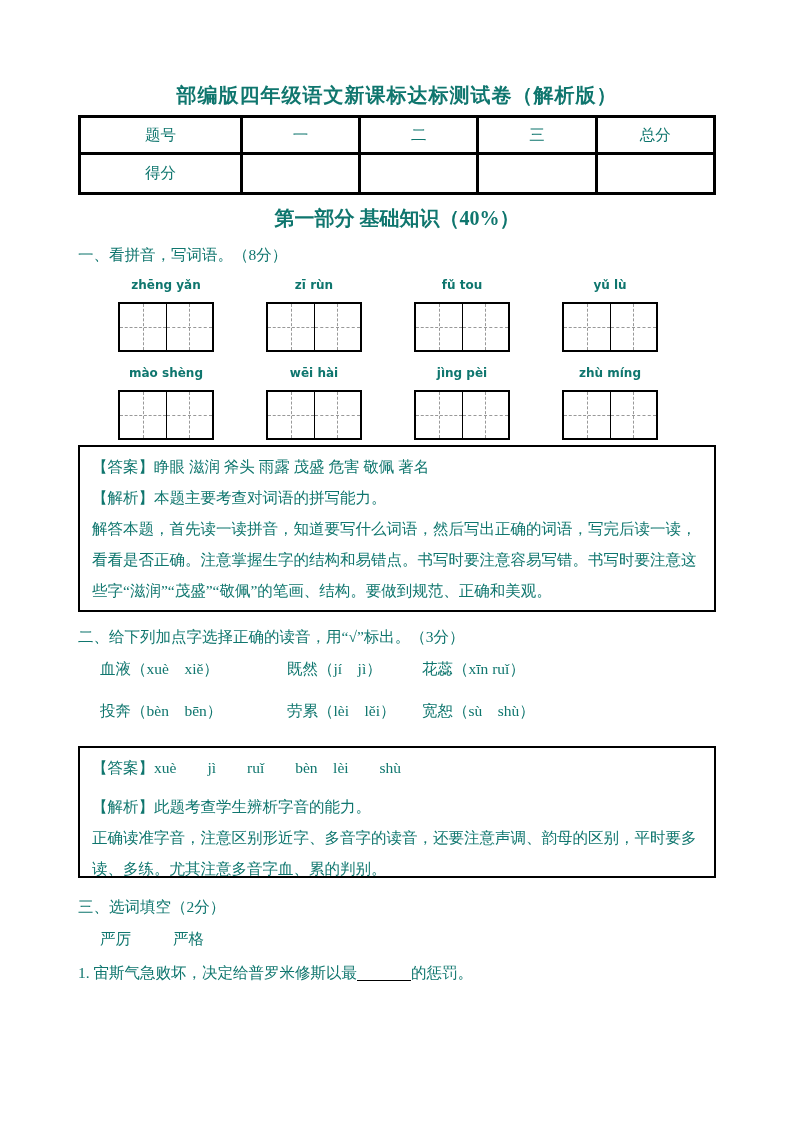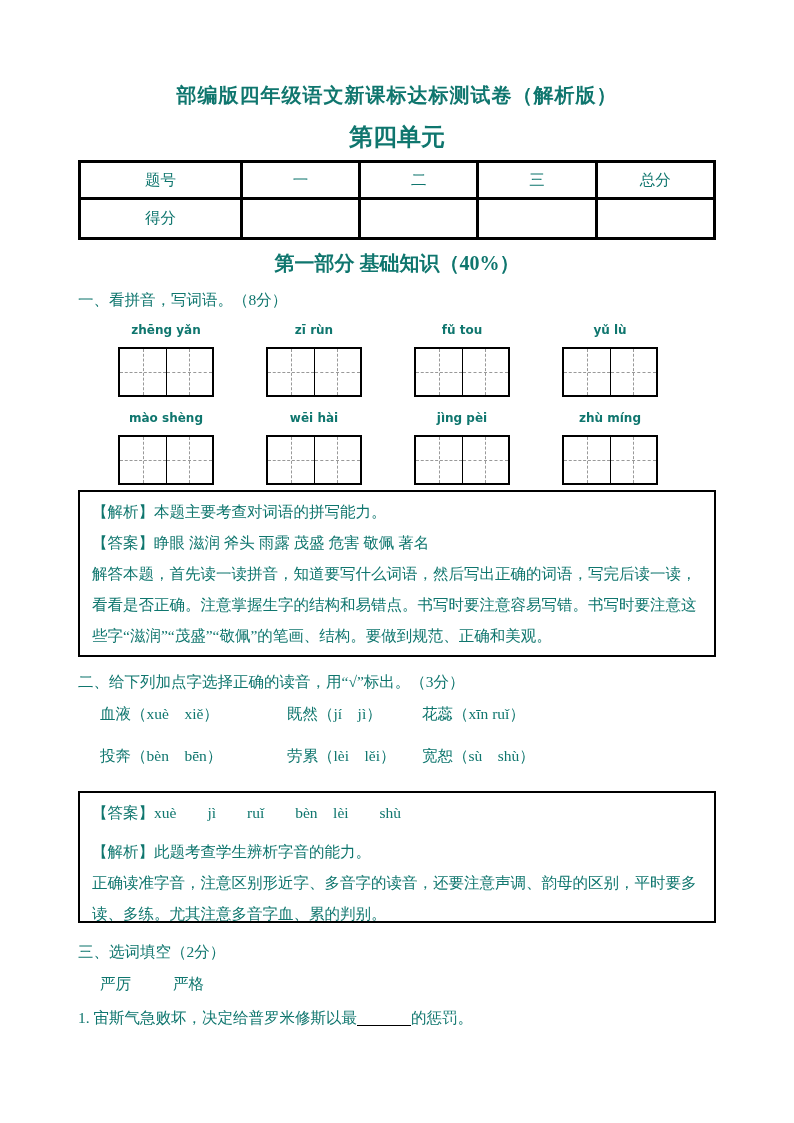--- a/index.html
+++ b/index.html
@@ -144,21 +144,20 @@
     border-bottom: 1.5px solid #000;
     vertical-align: -3px;
   }
 </style>
 </head>
 <body>
 
 <div class="page">
 
   <div class="doc-title">部编版四年级语文新课标达标测试卷（解析版）</div>
-  <div class="unit-title">第四单元</div>
 
   <table class="score-table">
     <tbody>
         <tr>
       <td class="c0">题号</td>
       <td>一</td>
       <td>二</td>
       <td>三</td>
       <td>总分</td>
     </tr>
@@ -232,22 +231,22 @@
     <div class="py-group">
       <div class="py-label">zhù míng</div>
       <div class="tianzige">
         <div class="tz-cell"></div>
         <div class="tz-cell"></div>
       </div>
     </div>
   </div>
 
   <div class="answer-box">
+    <p>【答案】睁眼 滋润 斧头 雨露 茂盛 危害 敬佩 著名</p>
     <p>【解析】本题主要考查对词语的拼写能力。</p>
-    <p>【答案】睁眼 滋润 斧头 雨露 茂盛 危害 敬佩 著名</p>
     <p>解答本题，首先读一读拼音，知道要写什么词语，然后写出正确的词语，写完后读一读，看看是否正确。注意掌握生字的结构和易错点。书写时要注意容易写错。书写时要注意这些字“滋润”“茂盛”“敬佩”的笔画、结构。要做到规范、正确和美观。</p>
   </div>
 
   <div class="q-title" style="margin-top:14px;">二、给下列加点字选择正确的读音，用“√”标出。（3分）</div>
 
   <div class="q2-row rowA">
     <span class="q2-item c0">血液（xuè　xiě）</span>
     <span class="q2-item c1">既然（jí　jì）</span>
     <span class="q2-item">花蕊（xīn ruǐ）</span>
   </div>

